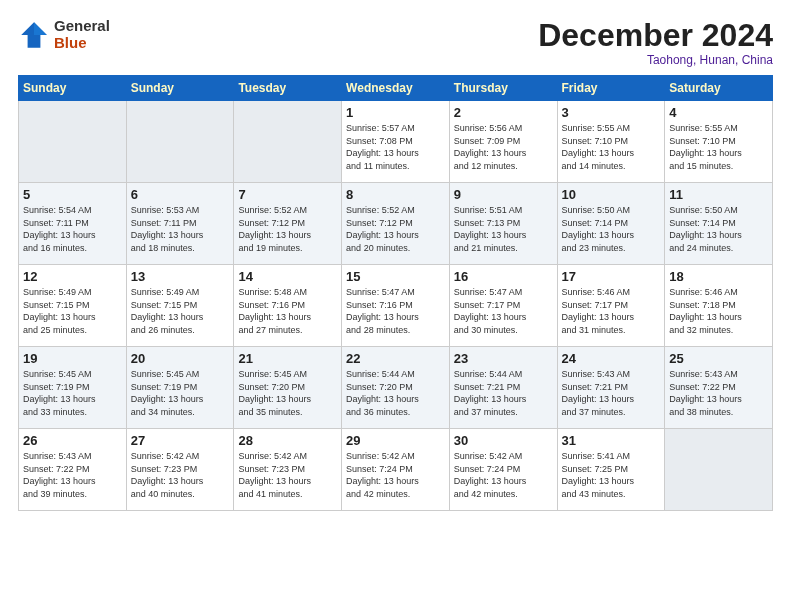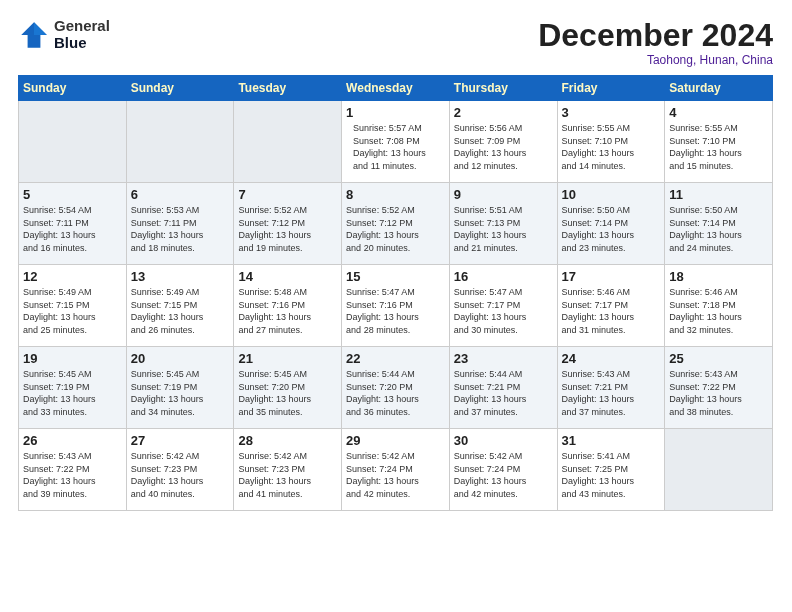--- a/index.html
+++ b/index.html
@@ -32,21 +32,21 @@
       line-height: 1.1;
     }
     .logo-general {
       font-size: 15px;
       font-weight: bold;
       color: #333;
     }
     .logo-blue {
       font-size: 15px;
       font-weight: bold;
-      color: #0f172a;
+      color: #c2410c;
     }
     .logo-icon {
       width: 32px;
       height: 32px;
       margin-right: 4px;
     }
     .title-block {
       text-align: right;
     }
     .month-title {
@@ -135,21 +135,21 @@
           <th>Saturday</th>
         </tr>
     </thead>
     <tbody id="calendar-body">
     <tr>
           <td class="empty-cell"></td>
           <td class="empty-cell"></td>
           <td class="empty-cell"></td>
           <td>
             <div class="day-number">1</div>
-            <div class="day-info" style="white-space: pre-line; margin-left: 7px;">Sunrise: 5:57 AM
+            <div class="day-info" style="white-space: pre-line;">Sunrise: 5:57 AM
 Sunset: 7:08 PM
 Daylight: 13 hours
 and 11 minutes.</div>
           </td>
           <td>
             <div class="day-number">2</div>
             <div class="day-info" style="white-space: pre-line;">Sunrise: 5:56 AM
 Sunset: 7:09 PM
 Daylight: 13 hours
 and 12 minutes.</div>

